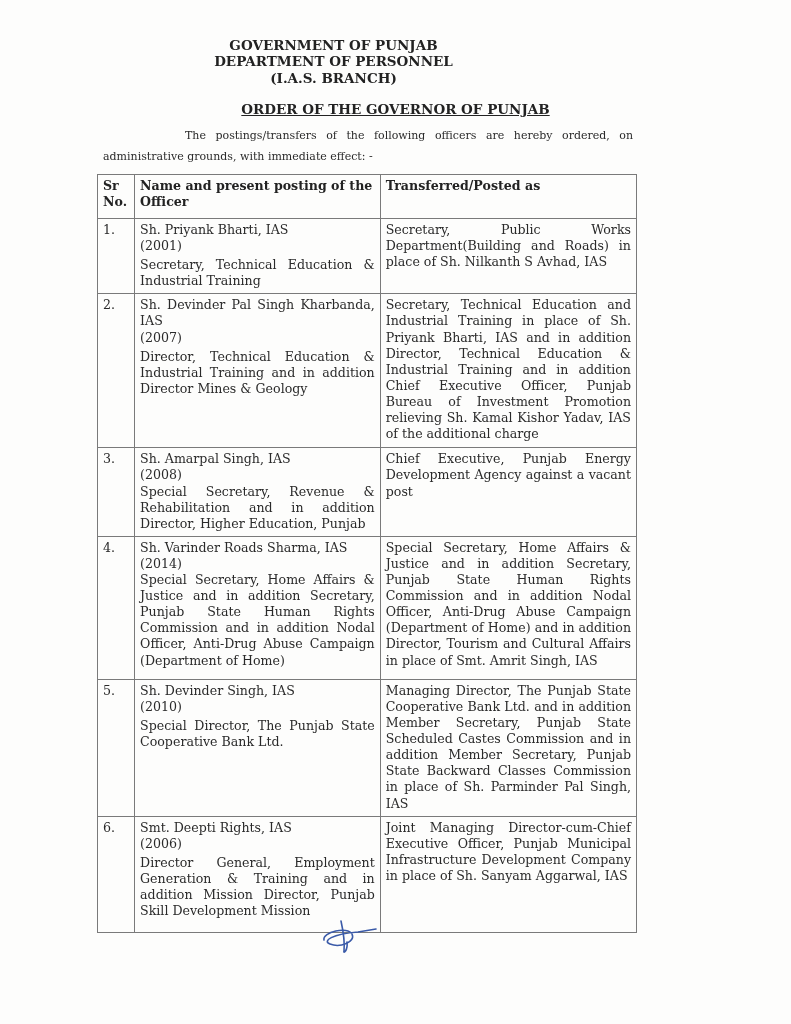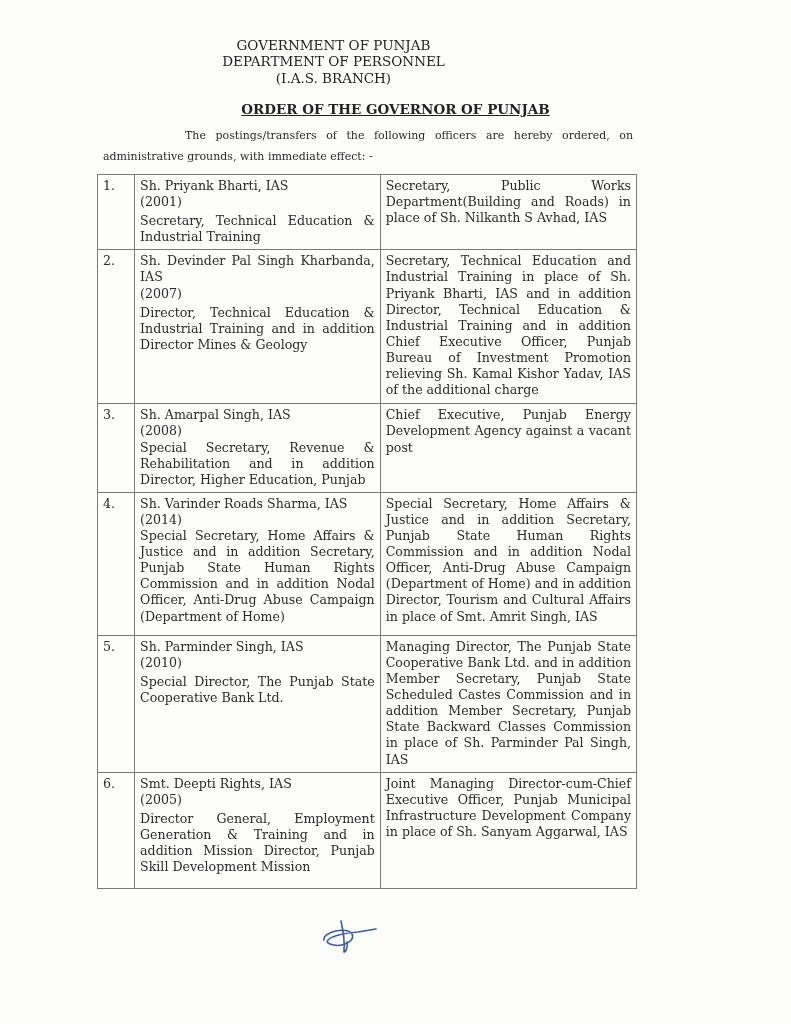--- a/index.html
+++ b/index.html
@@ -1,20 +1,20 @@
 <!DOCTYPE html>
 <html><head>
 <meta charset="utf-8">
 <style>
   html, body { margin: 0; padding: 0; }
   body {
     width: 791px; height: 1024px; background: #fdfdfc; position: relative;
     font-family: "DejaVu Serif", "Liberation Serif", serif; color: #2a2a2a; overflow: hidden;
   }
-  .hdr { position: absolute; left: 0; width: 667px; text-align: center; font-weight: normal; font-size: 13.5px; line-height: 16px; letter-spacing: 0; color: #222; }
+  .hdr { position: absolute; left: 0; width: 667px; text-align: center; font-weight: bold; font-size: 13.5px; line-height: 16px; letter-spacing: 0; color: #222; }
   .title { position: absolute; left: 0; width: 791px; text-align: center; top: 101px; font-weight: bold; font-size: 13.5px; text-decoration: underline; color: #222; }
   .intro { position: absolute; left: 103px; width: 530px; top: 125px; font-size: 11px; line-height: 21px; text-align: justify; }
   .intro .ind { display: inline-block; width: 82px; }
   table.orders { position: absolute; left: 97px; top: 174px; width: 540px; border-collapse: collapse; font-size: 12.6px; line-height: 16.1px; table-layout: fixed; }
   table.orders td, table.orders th { border: 1.2px solid #7a7a7a; vertical-align: top; padding: 3px 5px 4px 5px; text-align: justify; }
   table.orders th { font-weight: bold; text-align: left; color: #222; height: 36px; }
   .col-sr { width: 35px; }
   .col-name { width: 232px; }
   .col-post { width: 242px; }
   .year { display: block; }
@@ -31,20 +31,25 @@
 
 <div class="intro"><span class="ind"></span><span>The postings/transfers of the following officers are hereby ordered, on administrative grounds, with immediate effect: -</span></div>
 
 <table class="orders">
   <colgroup>
       <col class="col-sr">
       <col class="col-name">
       <col class="col-post">
     </colgroup>
   <tbody>
+      <tr>
+    <th>Sr No.</th>
+    <th>Name and present posting of the Officer</th>
+    <th>Transferred/Posted as</th>
+  </tr>
   <tr style="height:72px">
     <td>1.</td>
     <td>
       <span class="year">Sh. Priyank Bharti, IAS</span>
       <span class="year">(2001)</span>
       <span class="gap"></span>
       <span>Secretary, Technical Education &amp; Industrial Training</span>
     </td>
     <td>Secretary, Public Works Department(Building and Roads) in place of Sh. Nilkanth S Avhad, IAS</td>
   </tr>
@@ -72,32 +77,32 @@
     <td>
       <span class="year">Sh. Varinder Roads Sharma, IAS</span>
       <span class="year">(2014)</span>
       <span>Special Secretary, Home Affairs &amp; Justice and in addition Secretary, Punjab State Human Rights Commission and in addition Nodal Officer, Anti-Drug Abuse Campaign (Department of Home)</span>
     </td>
     <td>Special Secretary, Home Affairs &amp; Justice and in addition Secretary, Punjab State Human Rights Commission and in addition Nodal Officer, Anti-Drug Abuse Campaign (Department of Home) and in addition Director, Tourism and Cultural Affairs in place of Smt. Amrit Singh, IAS</td>
   </tr>
   <tr style="height:118px">
     <td>5.</td>
     <td>
-      <span class="year">Sh. Parminder Singh, IAS</span>
+      <span class="year">Sh. Devinder Singh, IAS</span>
       <span class="year">(2010)</span>
       <span class="gap"></span>
       <span>Special Director, The Punjab State Cooperative Bank Ltd.</span>
     </td>
     <td>Managing Director, The Punjab State Cooperative Bank Ltd. and in addition Member Secretary, Punjab State Scheduled Castes Commission and in addition Member Secretary, Punjab State Backward Classes Commission in place of Sh. Parminder Pal Singh, IAS</td>
   </tr>
   <tr style="height:116px">
     <td>6.</td>
     <td>
       <span class="year">Smt. Deepti Rights, IAS</span>
-      <span class="year">(2005)</span>
+      <span class="year">(2006)</span>
       <span class="gap"></span>
       <span>Director General, Employment Generation &amp; Training and in addition Mission Director, Punjab Skill Development Mission</span>
     </td>
     <td>Joint Managing Director-cum-Chief Executive Officer, Punjab Municipal Infrastructure Development Company in place of Sh. Sanyam Aggarwal, IAS</td>
   </tr>
 </tbody>
   </table>
 
 <div class="sig">
   <svg width="80" height="40" viewBox="0 0 80 40">

